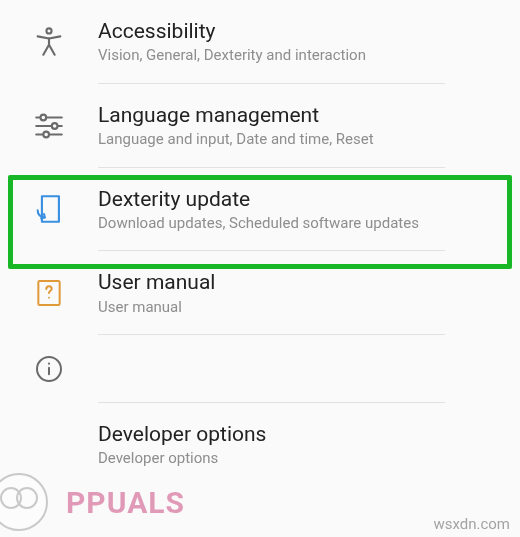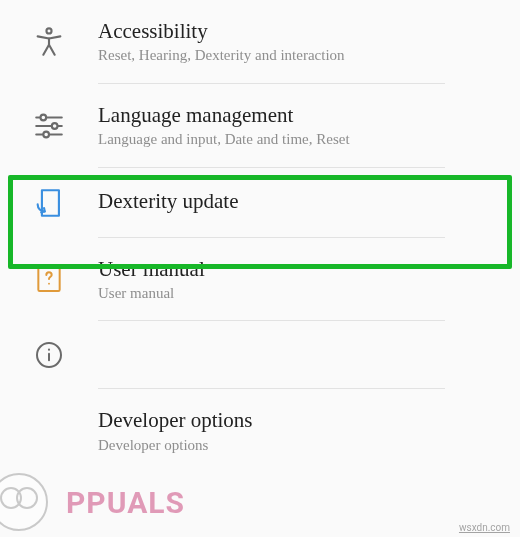--- a/index.html
+++ b/index.html
@@ -4,21 +4,20 @@
 <style>
   * { box-sizing: border-box; margin: 0; padding: 0; }
   html, body { width: 520px; height: 537px; overflow: hidden; }
   body {
     font-family: -apple-system, BlinkMacSystemFont, "Segoe UI", Roboto, sans-serif;
     background: #fafafa;
     position: relative;
   }
   .list {
     width: 445px;
-    font-family: Liberation Serif, serif;
   }
   .item {
     display: flex;
     align-items: center;
     padding: 18px 0 17px 0;
     position: relative;
   }
   .item .icon-wrap {
     width: 98px;
     display: flex;
@@ -88,25 +87,24 @@
     font-size: 30px;
     font-weight: 700;
     color: #be185d;
     letter-spacing: 1px;
     margin-left: 18px;
   }
   .watermark-right {
     position: absolute;
     right: 10px;
     bottom: 4px;
-    font-size: 10px;
+    font-size: 15px;
     color: #9a9a9a;
     opacity: 0.9;
     pointer-events: none;
-    text-decoration: underline;
   }
 </style>
 </head>
 <body>
 
 <div class="list">
 
   <div class="item">
     <div class="icon-wrap">
       <span class="icon">
@@ -114,21 +112,21 @@
           <circle cx="12" cy="4.2" r="1.8"></circle>
           <path d="M4 8 L12 9.5 L20 8"></path>
           <path d="M12 9.5 L12 14"></path>
           <path d="M12 14 L8 21"></path>
           <path d="M12 14 L16 21"></path>
         </svg>
       </span>
     </div>
     <div class="text-wrap">
       <div class="title">Accessibility</div>
-      <div class="subtitle">Reset, Hearing, Dexterity and interaction</div>
+      <div class="subtitle">Vision, General, Dexterity and interaction</div>
     </div>
   </div>
   <div class="divider"></div>
 
   <div class="item">
     <div class="icon-wrap">
       <span class="icon">
         <svg width="34" height="34" viewBox="0 0 24 24" fill="none" stroke="#6b6b6b" stroke-width="1.5" stroke-linecap="round">
           <line x1="3" y1="6" x2="21" y2="6"></line>
           <circle cx="8" cy="6" r="2" fill="#fafafa"></circle>
@@ -151,20 +149,21 @@
       <span class="icon">
         <svg width="34" height="34" viewBox="0 0 24 24" fill="none" stroke="#3a8fe0" stroke-width="1.5" stroke-linecap="round" stroke-linejoin="round">
           <path d="M7 3 H19 V21 H7 Z"></path>
           <path d="M4 13 A5 5 0 0 0 9 18"></path>
           <polyline points="8.5 15.5 9 18 6.5 18.5" fill="none"></polyline>
         </svg>
       </span>
     </div>
     <div class="text-wrap">
       <div class="title">Dexterity update</div>
+      <div class="subtitle">Download updates, Scheduled software updates</div>
     </div>
   </div>
   <div class="divider"></div>
 
   <div class="item">
     <div class="icon-wrap">
       <span class="icon">
         <svg width="32" height="32" viewBox="0 0 24 24" fill="none" stroke="#e09a3a" stroke-width="1.5" stroke-linecap="round" stroke-linejoin="round">
           <rect x="4" y="3" width="16" height="18" rx="1"></rect>
           <path d="M10 9 a2 2 0 1 1 4 0 c0 1.2 -2 1.5 -2 3"></path>

